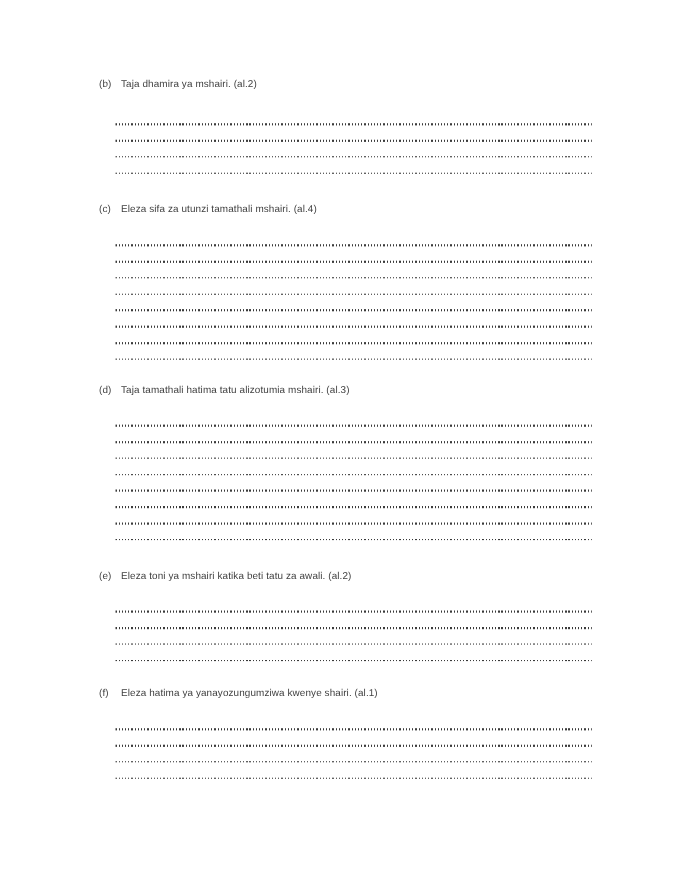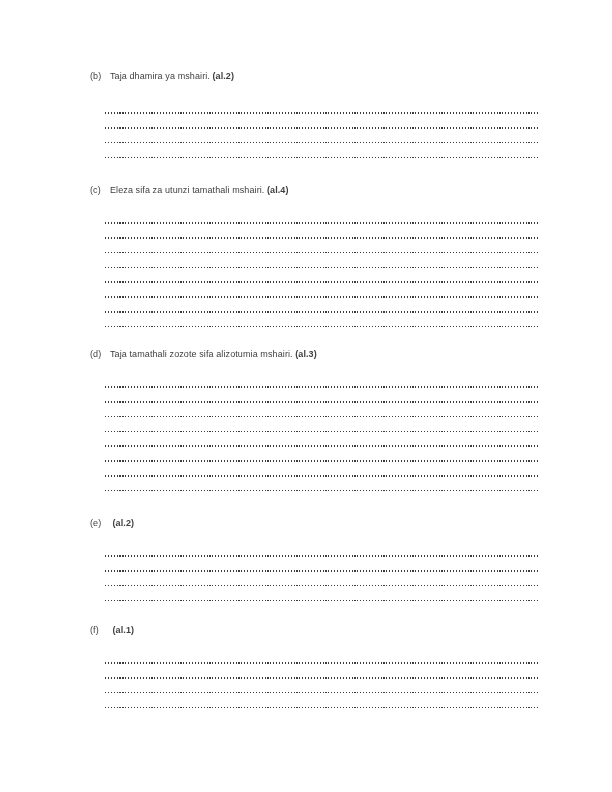--- a/index.html
+++ b/index.html
@@ -31,21 +31,20 @@
   .q-label {
     flex: 0 0 20px;
     width: 20px;
   }
   .q-text {
     white-space: nowrap;
   }
   .q-marks {
     margin-left: 2.5px;
     white-space: nowrap;
-    font-weight: bold;
   }
   .answer-lines {
     margin-left: 15px;
     margin-top: 13px;
     width: 433px;
   }
   .answer-line {
     position: relative;
     height: 14.8px;
   }
@@ -98,51 +97,53 @@
         <div class="answer-line"></div>
         <div class="answer-line"></div>
         <div class="answer-line"></div>
         <div class="answer-line"></div>
       </div>
   </section>
 
   <section class="question" style="top:348px">
     <div class="q-row">
       <span class="q-label">(d)</span>
-      <span class="q-text">Taja tamathali zozote sifa alizotumia mshairi.</span>
+      <span class="q-text">Taja tamathali hatima tatu alizotumia mshairi.</span>
       <span class="q-marks">(al.3)</span>
     </div>
     <div class="answer-lines">
         <div class="answer-line"></div>
         <div class="answer-line"></div>
         <div class="answer-line"></div>
         <div class="answer-line"></div>
         <div class="answer-line"></div>
         <div class="answer-line"></div>
         <div class="answer-line"></div>
         <div class="answer-line"></div>
       </div>
   </section>
 
   <section class="question" style="top:517px">
     <div class="q-row">
       <span class="q-label">(e)</span>
+      <span class="q-text">Eleza toni ya mshairi katika beti tatu za awali.</span>
       <span class="q-marks">(al.2)</span>
     </div>
     <div class="answer-lines">
         <div class="answer-line"></div>
         <div class="answer-line"></div>
         <div class="answer-line"></div>
         <div class="answer-line"></div>
       </div>
   </section>
 
   <section class="question" style="top:624px">
     <div class="q-row">
       <span class="q-label">(f)</span>
+      <span class="q-text">Eleza hatima ya yanayozungumziwa kwenye shairi.</span>
       <span class="q-marks">(al.1)</span>
     </div>
     <div class="answer-lines">
         <div class="answer-line"></div>
         <div class="answer-line"></div>
         <div class="answer-line"></div>
         <div class="answer-line"></div>
       </div>
   </section>
 

